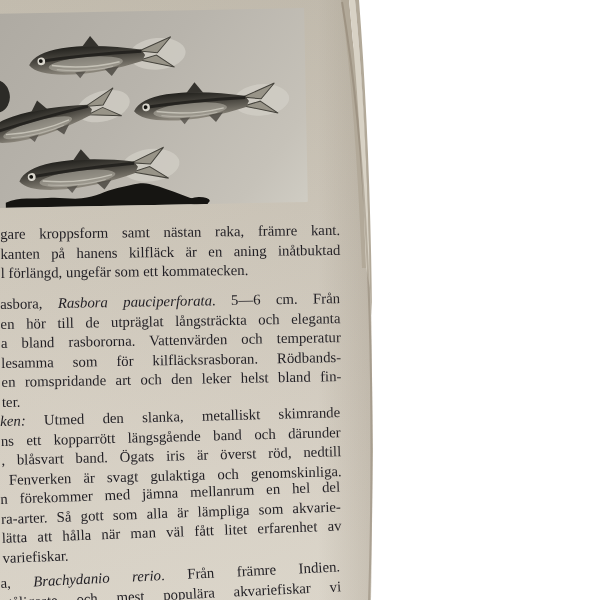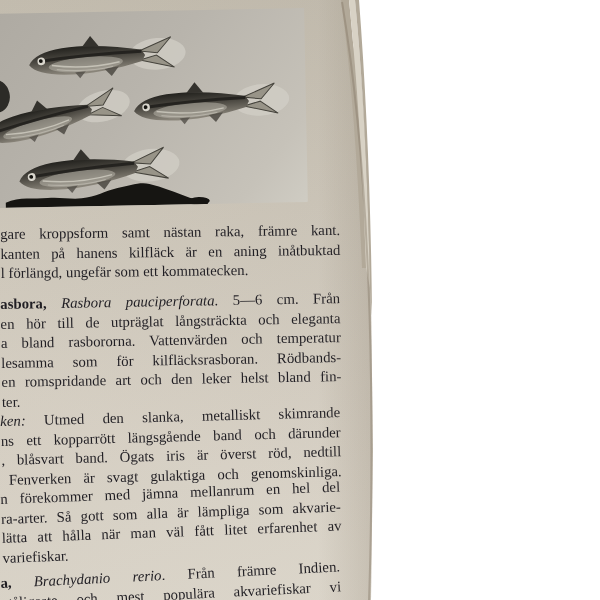--- a/index.html
+++ b/index.html
@@ -41,21 +41,21 @@
   .para{transform-origin:0 0;}
   .p1{transform:rotate(-0.7deg);}
   .p2{margin-top:11px;transform:rotate(-1.0deg);}
   .p3{transform:rotate(-1.5deg);}
   .p4{transform:rotate(-2.1deg);}
   .p5{margin-top:6px;transform:rotate(-2.8deg);}
 
   .ln{text-align:justify;text-align-last:justify;white-space:nowrap;overflow:visible;}
   .ln.end{text-align:left;text-align-last:left;}
   .ln.indent{padding-left:7px;}
-  .b{font-weight:bold;}
+  .b{font-weight:normal;}
   .i{font-style:italic;}
 
   
   .edges{position:absolute;left:0;top:0;width:600px;height:600px;pointer-events:none;}
 </style>
 </head>
 <body>
 
 <div class="scene">
 

